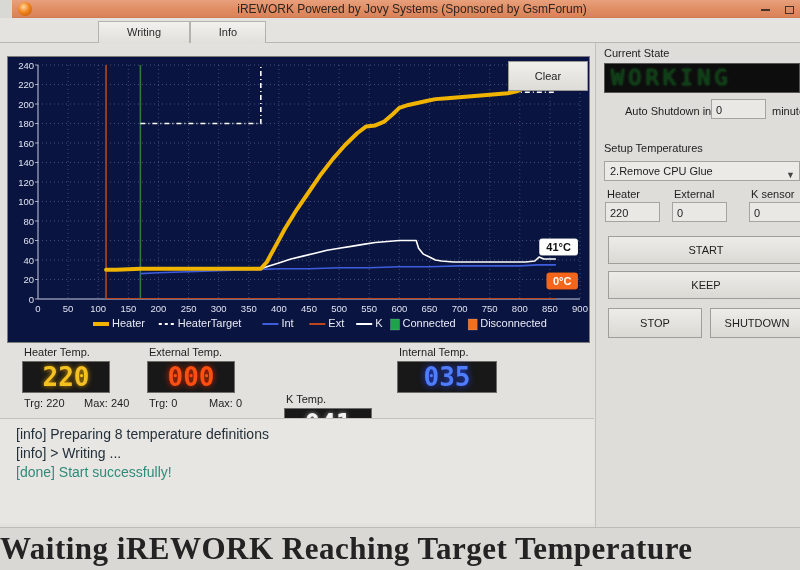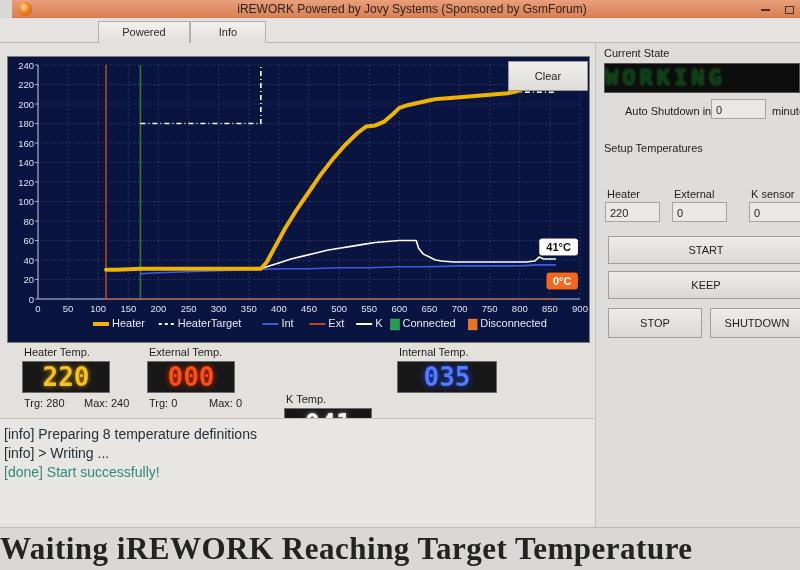--- a/index.html
+++ b/index.html
@@ -101,40 +101,40 @@
     position: absolute; left: 508px; top: 18px; width: 80px; height: 30px;
     background: linear-gradient(to bottom, #f0efec, #dedcd7);
     border: 1px solid #9b9995; font-size: 11px; color: #1d1d1d;
     line-height: 28px; text-align: center;
   }
 
   
   .log-area {
     position: absolute; left: 0px; top: 375px; width: 594px; height: 105px;
     background: #e8e6e2; border-top: 1px solid #c3c1bc;
-    padding: 6px 4px;
+    padding: 6px 16px;
   }
   .log-line { font-size: 14px; line-height: 19px; color: #23303a; }
   .log-line.done { color: #2e8b7a; }
 
   
   .right-panel {
     position: absolute; left: 595px; top: 0px; width: 205px; height: 484px;
     background: #dfddd9; border-left: 1px solid #c3c1bc;
   }
   .rp-label { position: absolute; font-size: 11px; color: #1d1d1d; text-align: center; }
   .state-display {
     position: absolute; left: 8px; top: 20px; width: 196px; height: 30px;
     background: #0d0d0d; border: 1px solid #555;
     overflow: hidden;
   }
   .state-text {
     font-family: "DejaVu Sans Mono", monospace;
-    font-size: 22px; font-weight: bold; letter-spacing: 4px;
-    color: #0f3d16; line-height: 28px; padding-left: 0;
+    font-size: 22px; font-weight: normal; letter-spacing: 4px;
+    color: #0f3d16; line-height: 28px; padding-left: 6px;
     text-shadow: 0 0 3px #1c6b28;
     border-radius: 9px;
   }
   .field {
     position: absolute;
     background: #e9e8e4; border: 1px solid #a6a4a0;
     font-size: 11px; color: #1d1d1d; padding: 2px 4px;
     line-height: 16px;
   }
   .combo {
@@ -170,21 +170,21 @@
 <div id="app">
 
   <div class="titlebar">
     <div class="app-logo"></div>
     <div class="title-text">iREWORK Powered by Jovy Systems (Sponsored by GsmForum)</div>
     <div class="win-btn win-min"><span class="glyph-min"></span></div>
     <div class="win-btn win-max"><span class="glyph-max"></span></div>
   </div>
 
   <div class="tabstrip">
-    <div class="tab tab-settings">Powered</div>
+    <div class="tab tab-settings">Writing</div>
     <div class="tab tab-info">Info</div>
   </div>
 
   <div class="body-area">
 
     <div class="chart-frame">
       <svg class="chart-svg" id="chart" viewBox="0 0 581 285" preserveAspectRatio="none">
           <rect x="0" y="0" width="581" height="285" fill="#0a1440"></rect>
           <defs>
             <clipPath id="plotclip">
@@ -296,21 +296,21 @@
           <rect x="460.19999999999993" y="262" width="9" height="11" fill="#f07020" stroke="#ffffff55" stroke-width="0.5"></rect>
           <text x="472.19999999999993" y="270" fill="#e8eaf6" font-size="11" font-family="&quot;Liberation Sans&quot;, sans-serif">Disconnected</text>
         </svg>
     </div>
 
     <div class="temp-group" style="left:22px; top:303px; width:120px; height:66px;">
       <div class="temp-label">Heater Temp.</div>
       <div class="lcd lcd-amber">
         <span class="digit">220</span>
       </div>
-      <div class="temp-sub temp-trg">Trg: 280</div>
+      <div class="temp-sub temp-trg">Trg: 220</div>
       <div class="temp-sub temp-max">Max: 240</div>
     </div>
 
     <div class="temp-group" style="left:147px; top:303px; width:120px; height:66px;">
       <div class="temp-label">External Temp.</div>
       <div class="lcd lcd-red">
         <span class="digit">000</span>
       </div>
       <div class="temp-sub temp-trg">Trg: 0</div>
       <div class="temp-sub temp-max">Max: 0</div>
@@ -345,20 +345,24 @@
       <div class="state-display">
         <div class="state-text">WORKING</div>
       </div>
 
       <div class="rp-label" style="left:29px; top:62px;">Auto Shutdown in</div>
       <div class="field" style="left:115px; top:56px; width:55px; height:20px;">0</div>
       <div class="rp-label" style="left:176px; top:62px;">minute</div>
 
       <div class="rp-label" style="left:8px; top:99px;">Setup Temperatures</div>
 
+      <div class="combo">
+        <span>2.Remove CPU Glue</span>
+        <span class="combo-arrow">▼</span>
+      </div>
 
       <div class="rp-label" style="left:11px; top:145px;">Heater</div>
       <div class="field" style="left:9px; top:159px; width:55px; height:20px;">220</div>
 
       <div class="rp-label" style="left:78px; top:145px;">External</div>
       <div class="field" style="left:76px; top:159px; width:55px; height:20px;">0</div>
 
       <div class="rp-label" style="left:155px; top:145px;">K sensor</div>
       <div class="field" style="left:153px; top:159px; width:55px; height:20px;">0</div>
 

